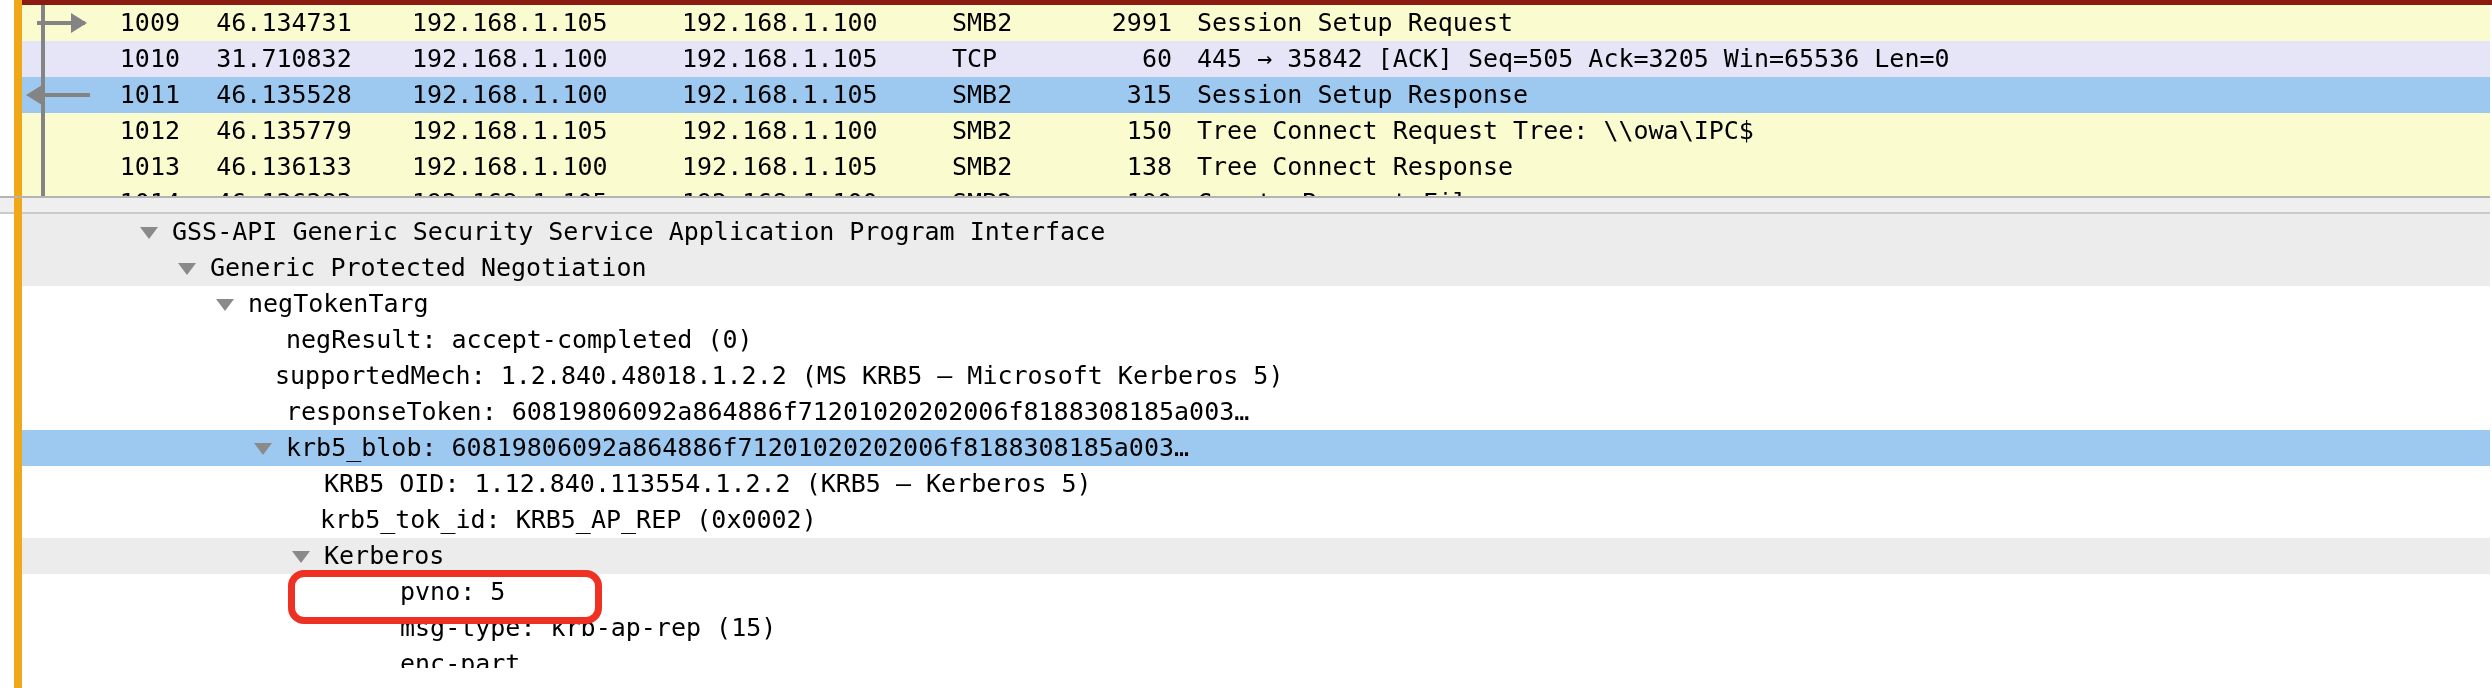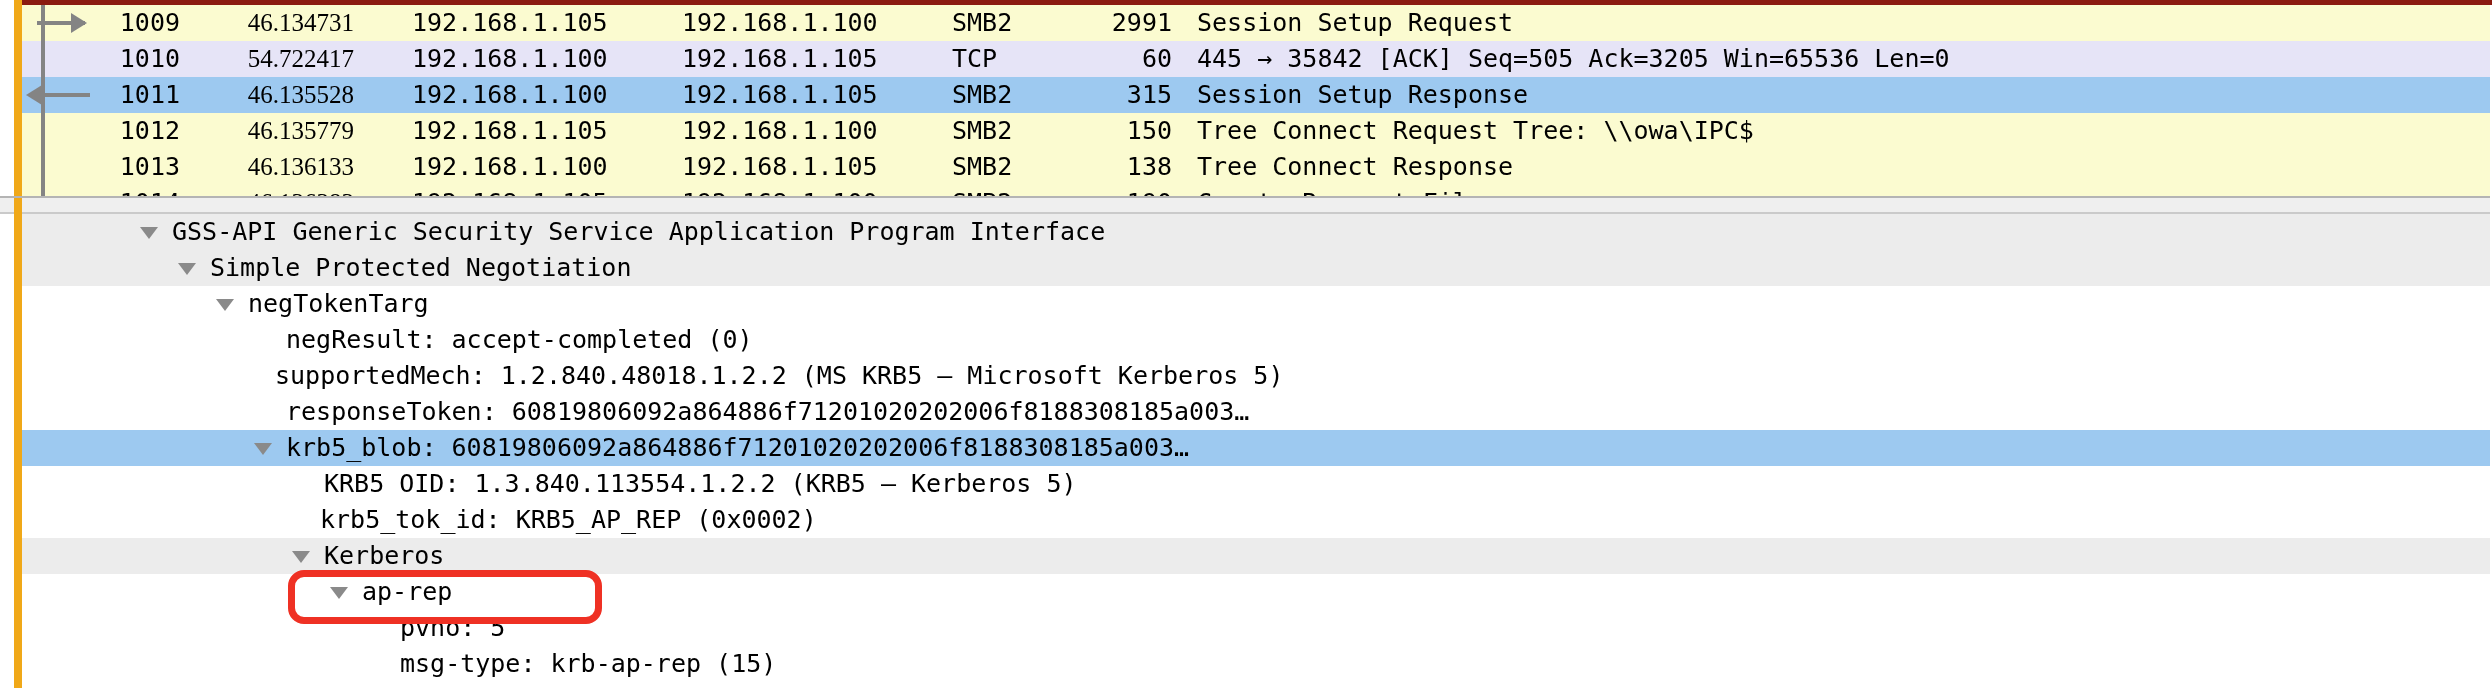--- a/index.html
+++ b/index.html
@@ -129,21 +129,21 @@
     content: "";
     position: absolute;
     left: -16px; top: -8px;
     border-top: 10px solid transparent;
     border-bottom: 10px solid transparent;
     border-right: 16px solid #848484;
   }
 
   .c { position: absolute; top: 0; }
   .c-no    { left: 62px;   width: 96px;  text-align: right; }
-  .c-time  { left: 156px;  width: 176px; text-align: right; font-family: Liberation Serif, serif; }
+  .c-time  { left: 174px;  width: 176px; text-align: center; }
   .c-src   { left: 390px;  width: 230px; text-align: left; }
   .c-dst   { left: 660px;  width: 230px; text-align: left; }
   .c-proto { left: 930px;  width: 120px; text-align: left; }
   .c-len   { left: 1048px; width: 102px; text-align: right; }
   .c-info  { left: 1175px; text-align: left; }
 
   
   .prow.clipped {
     height: 14px;
     overflow: hidden;
@@ -256,21 +256,21 @@
           <div class="c c-time">46.134731</div>
           <div class="c c-src">192.168.1.105</div>
           <div class="c c-dst">192.168.1.100</div>
           <div class="c c-proto">SMB2</div>
           <div class="c c-len">2991</div>
           <div class="c c-info">Session Setup Request</div>
         </div>
         <div class="prow tone-tcp">
           <div class="gutter"></div>
           <div class="c c-no">1010</div>
-          <div class="c c-time">54.722417</div>
+          <div class="c c-time">31.710832</div>
           <div class="c c-src">192.168.1.100</div>
           <div class="c c-dst">192.168.1.105</div>
           <div class="c c-proto">TCP</div>
           <div class="c c-len">60</div>
           <div class="c c-info">445 → 35842 [ACK] Seq=505 Ack=3205 Win=65536 Len=0</div>
         </div>
         <div class="prow tone-select">
           <div class="gutter">
             <div class="arrow-left"></div>
           </div>
@@ -327,54 +327,50 @@
   </div>
 
   <div class="detail-pane">
     <div class="detail-rows" id="detail-rows">
         <div class="drow hl-gray">
           <div class="twisty open" style="left: 118px;"></div>
           <div class="dlabel" style="left: 150px;">GSS-API Generic Security Service Application Program Interface</div>
         </div>
         <div class="drow hl-gray">
           <div class="twisty open" style="left: 156px;"></div>
-          <div class="dlabel" style="left: 188px;">Simple Protected Negotiation</div>
+          <div class="dlabel" style="left: 188px;">Generic Protected Negotiation</div>
         </div>
         <div class="drow">
           <div class="twisty open" style="left: 194px;"></div>
           <div class="dlabel" style="left: 226px;">negTokenTarg</div>
         </div>
         <div class="drow">
           <div class="dlabel" style="left: 264px;">negResult: accept-completed (0)</div>
         </div>
         <div class="drow">
           <div class="dlabel" style="left: 253px;">supportedMech: 1.2.840.48018.1.2.2 (MS KRB5 – Microsoft Kerberos 5)</div>
         </div>
         <div class="drow">
           <div class="dlabel" style="left: 264px;">responseToken: 60819806092a864886f71201020202006f8188308185a003…</div>
         </div>
         <div class="drow hl-blue">
           <div class="twisty open" style="left: 232px;"></div>
           <div class="dlabel" style="left: 264px;">krb5_blob: 60819806092a864886f71201020202006f8188308185a003…</div>
         </div>
         <div class="drow">
-          <div class="dlabel" style="left: 302px;">KRB5 OID: 1.3.840.113554.1.2.2 (KRB5 – Kerberos 5)</div>
+          <div class="dlabel" style="left: 302px;">KRB5 OID: 1.12.840.113554.1.2.2 (KRB5 – Kerberos 5)</div>
         </div>
         <div class="drow">
           <div class="dlabel" style="left: 298px;">krb5_tok_id: KRB5_AP_REP (0x0002)</div>
         </div>
         <div class="drow hl-gray">
           <div class="twisty open" style="left: 270px;"></div>
           <div class="dlabel" style="left: 302px;">Kerberos</div>
         </div>
         <div class="drow">
-          <div class="twisty open" style="left: 308px;"></div>
-          <div class="dlabel" style="left: 340px;">ap-rep</div>
-        </div>
-        <div class="drow">
           <div class="dlabel" style="left: 378px;">pvno: 5</div>
         </div>
         <div class="drow">
           <div class="dlabel" style="left: 378px;">msg-type: krb-ap-rep (15)</div>
         </div>
         <div class="drow" style="height: 22px; overflow: hidden;">
           <div class="dlabel" style="left: 378px;">enc-part</div>
         </div>
       </div>
     <div class="detail-left-focus"></div>

